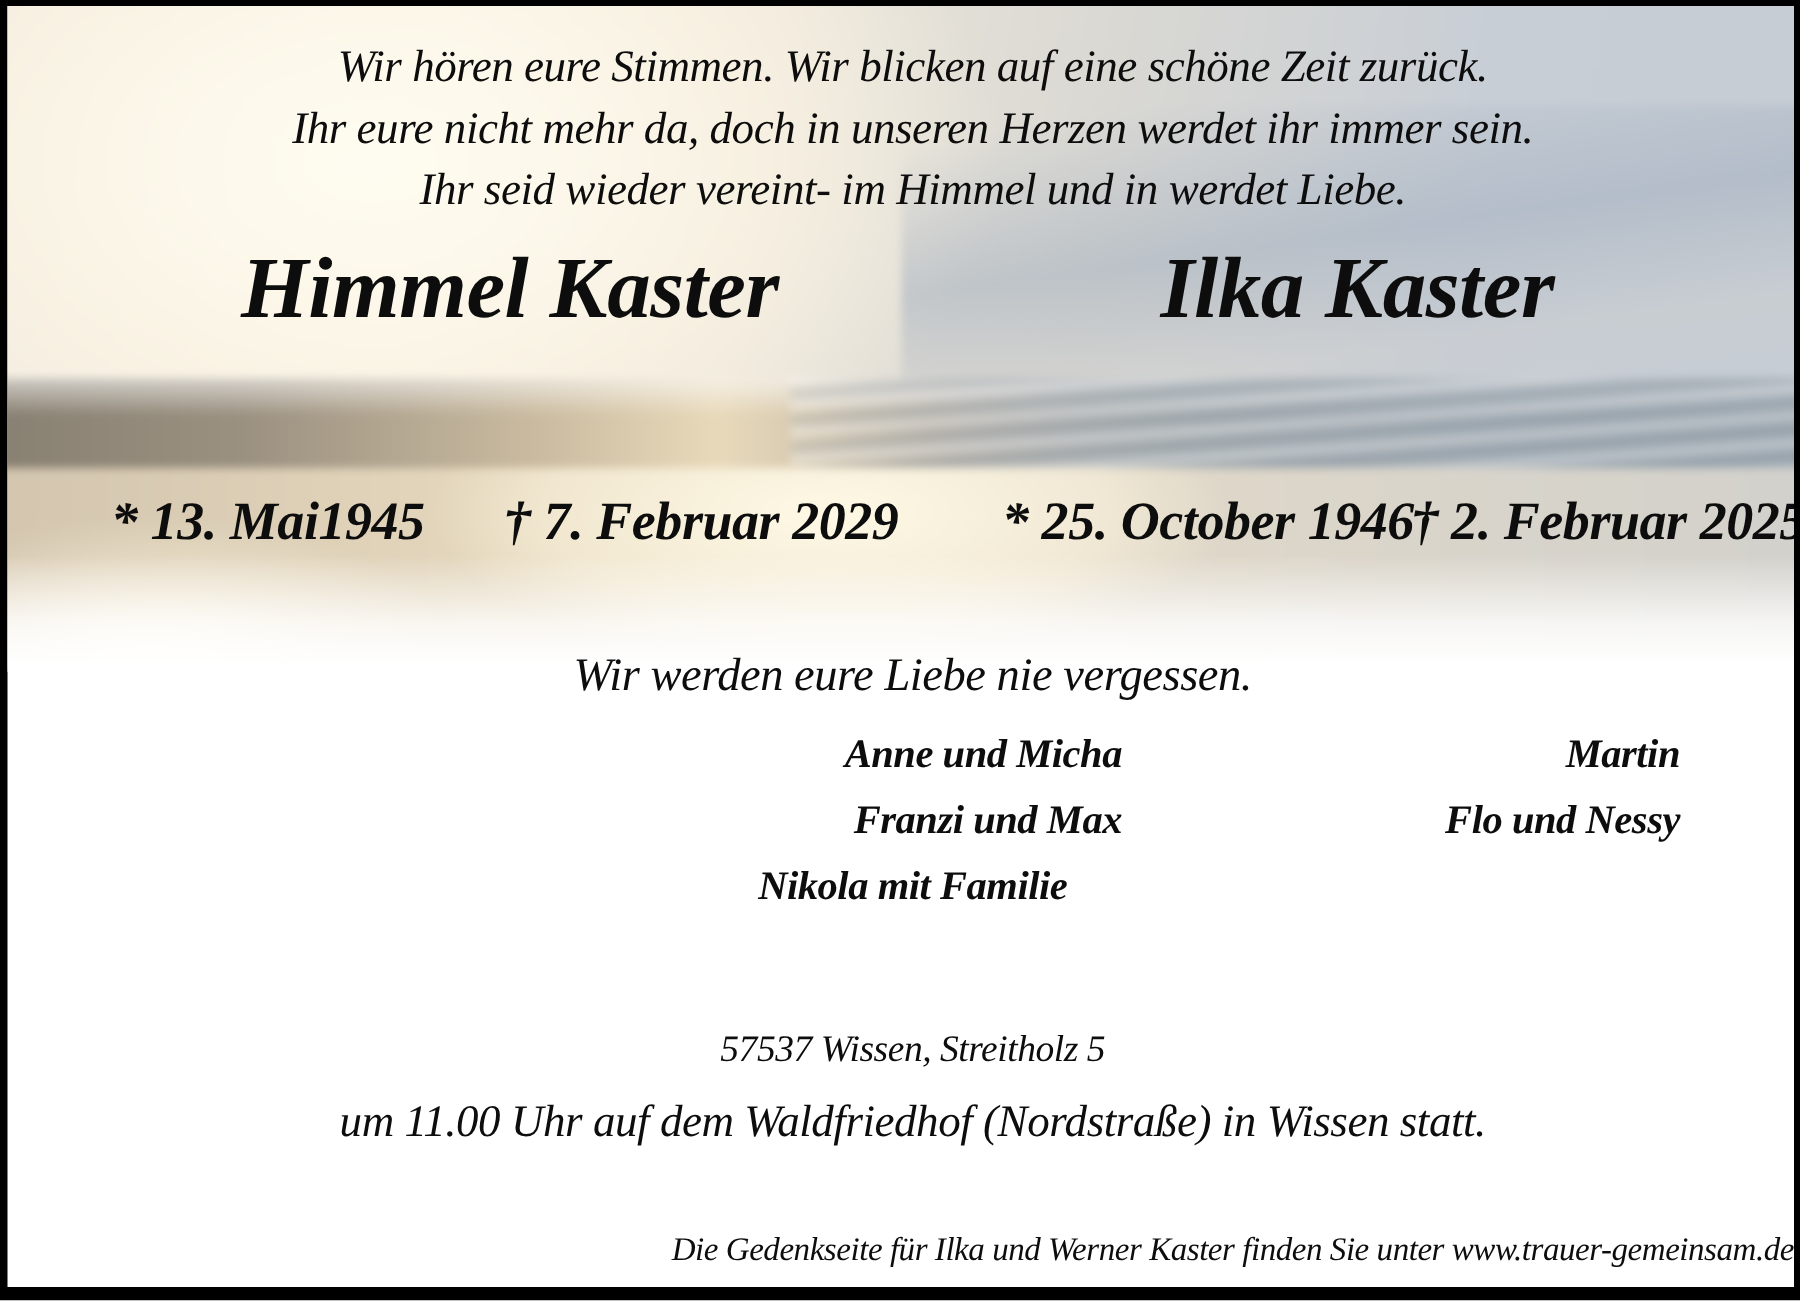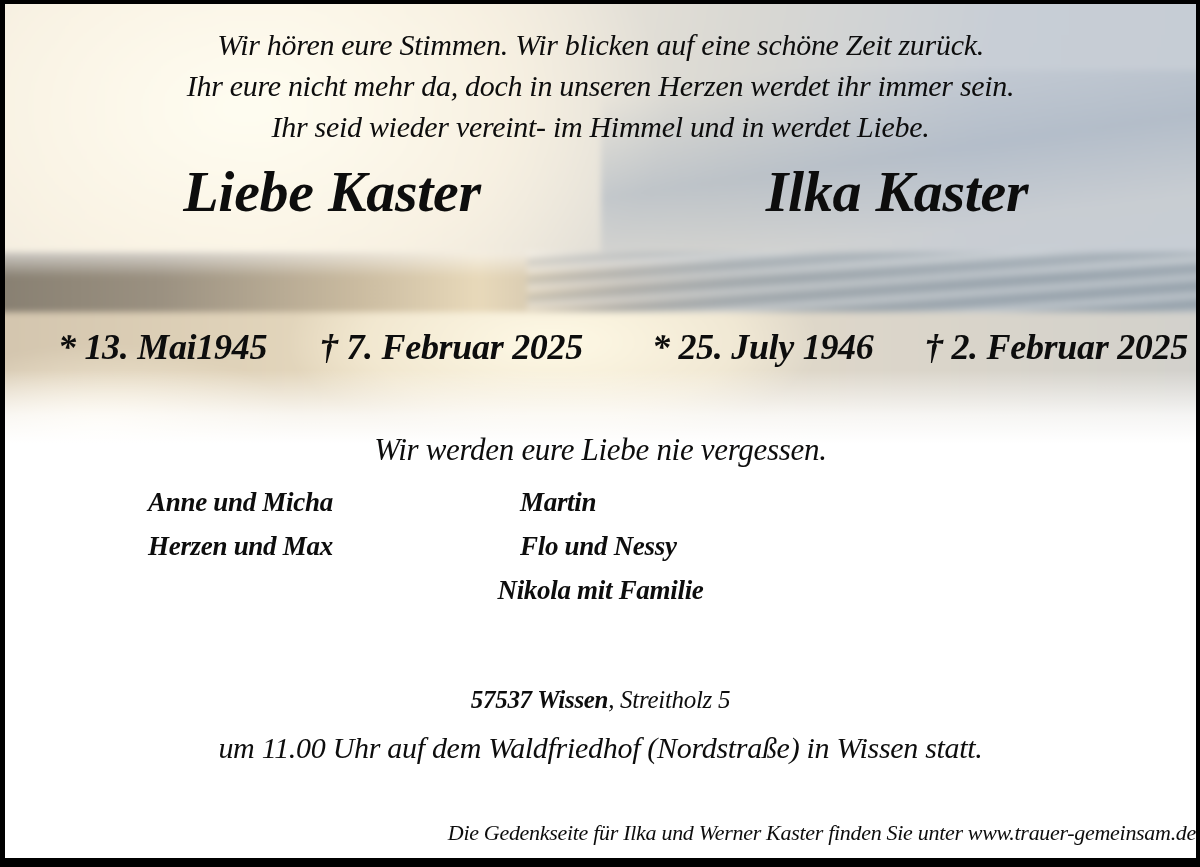--- a/index.html
+++ b/index.html
@@ -81,21 +81,21 @@
       linear-gradient(90deg, #d3c5ae 0%, #e4d7bd 28%, #e7dcc6 50%, #dcd6ca 72%, #d2d1cc 100%);
   }
   .photo-fade {
     position: absolute;
     left: 0; right: 0;
     top: 366px; height: 78px;
     background: linear-gradient(180deg, rgba(255,255,255,0) 0%, rgba(255,255,255,0.78) 58%, #ffffff 94%);
   }
 
   
-  .txt { position: absolute; font-style: italic; letter-spacing: -0.3px; }
+  .txt { position: absolute; font-style: italic; letter-spacing: -0.3px; padding-left: 16px; }
 
   .quotes {
     top: 20px; left: 0; right: 0;
     text-align: center;
     font-size: 30px;
     line-height: 41px;
   }
 
   .name {
     top: 148px;
@@ -122,41 +122,41 @@
 
   .farewell {
     top: 428px; left: 0; right: 0;
     text-align: center;
     font-size: 31px;
   }
 
   .mourner-col {
     top: 476px;
     width: 600px;
-    text-align: left;
+    text-align: right;
     font-size: 27px;
     font-weight: bold;
     line-height: 44px;
   }
   .mourner-col-left  { left: 143px; }
   .mourner-col-right { left: 515px; }
   .mourner-center {
     top: 564px; left: 0; right: 0;
     text-align: center;
     font-size: 27px;
     font-weight: bold;
     line-height: 44px;
   }
 
   .address {
     top: 682px; left: 0; right: 0;
     text-align: center;
     font-size: 25px;
   }
-  .address .bold-part { font-weight: bold; }
+  .address .bold-part { font-weight: normal; }
 
   .ceremony {
     top: 722px; left: 0; right: 0;
     text-align: center;
     font-size: 30px;
     line-height: 43px;
   }
 
   .memorial-site {
     top: 816px; left: 0; right: 0;
@@ -180,33 +180,33 @@
       </div>
       <div class="photo-fade"></div>
     </div>
 
     <div class="txt quotes">
       <div>Wir hören eure Stimmen. Wir blicken auf eine schöne Zeit zurück.</div>
       <div>Ihr eure nicht mehr da, doch in unseren Herzen werdet ihr immer sein.</div>
       <div>Ihr seid wieder vereint- im Himmel und in werdet Liebe.</div>
     </div>
 
-    <div class="txt name name-left">Liebe Kaster</div>
+    <div class="txt name name-left">Himmel Kaster</div>
     <div class="txt name name-right">Ilka Kaster</div>
 
     <span class="txt date date-1">* 13. Mai1945</span>
-    <span class="txt date date-2">† 7. Februar 2025</span>
-    <span class="txt date date-3">* 25. July 1946</span>
+    <span class="txt date date-2">† 7. Februar 2029</span>
+    <span class="txt date date-3">* 25. October 1946</span>
     <span class="txt date date-4">† 2. Februar 2025</span>
 
     <div class="txt farewell">Wir werden eure Liebe nie vergessen.</div>
 
     <div class="txt mourner-col mourner-col-left">
       <div>Anne und Micha</div>
-      <div>Herzen und Max</div>
+      <div>Franzi und Max</div>
     </div>
     <div class="txt mourner-col mourner-col-right">
       <div>Martin</div>
       <div>Flo und Nessy</div>
     </div>
     <div class="txt mourner-center">Nikola mit Familie</div>
 
     <div class="txt address">
       <span class="bold-part">57537 Wissen</span><span>, Streitholz 5</span>
     </div>

